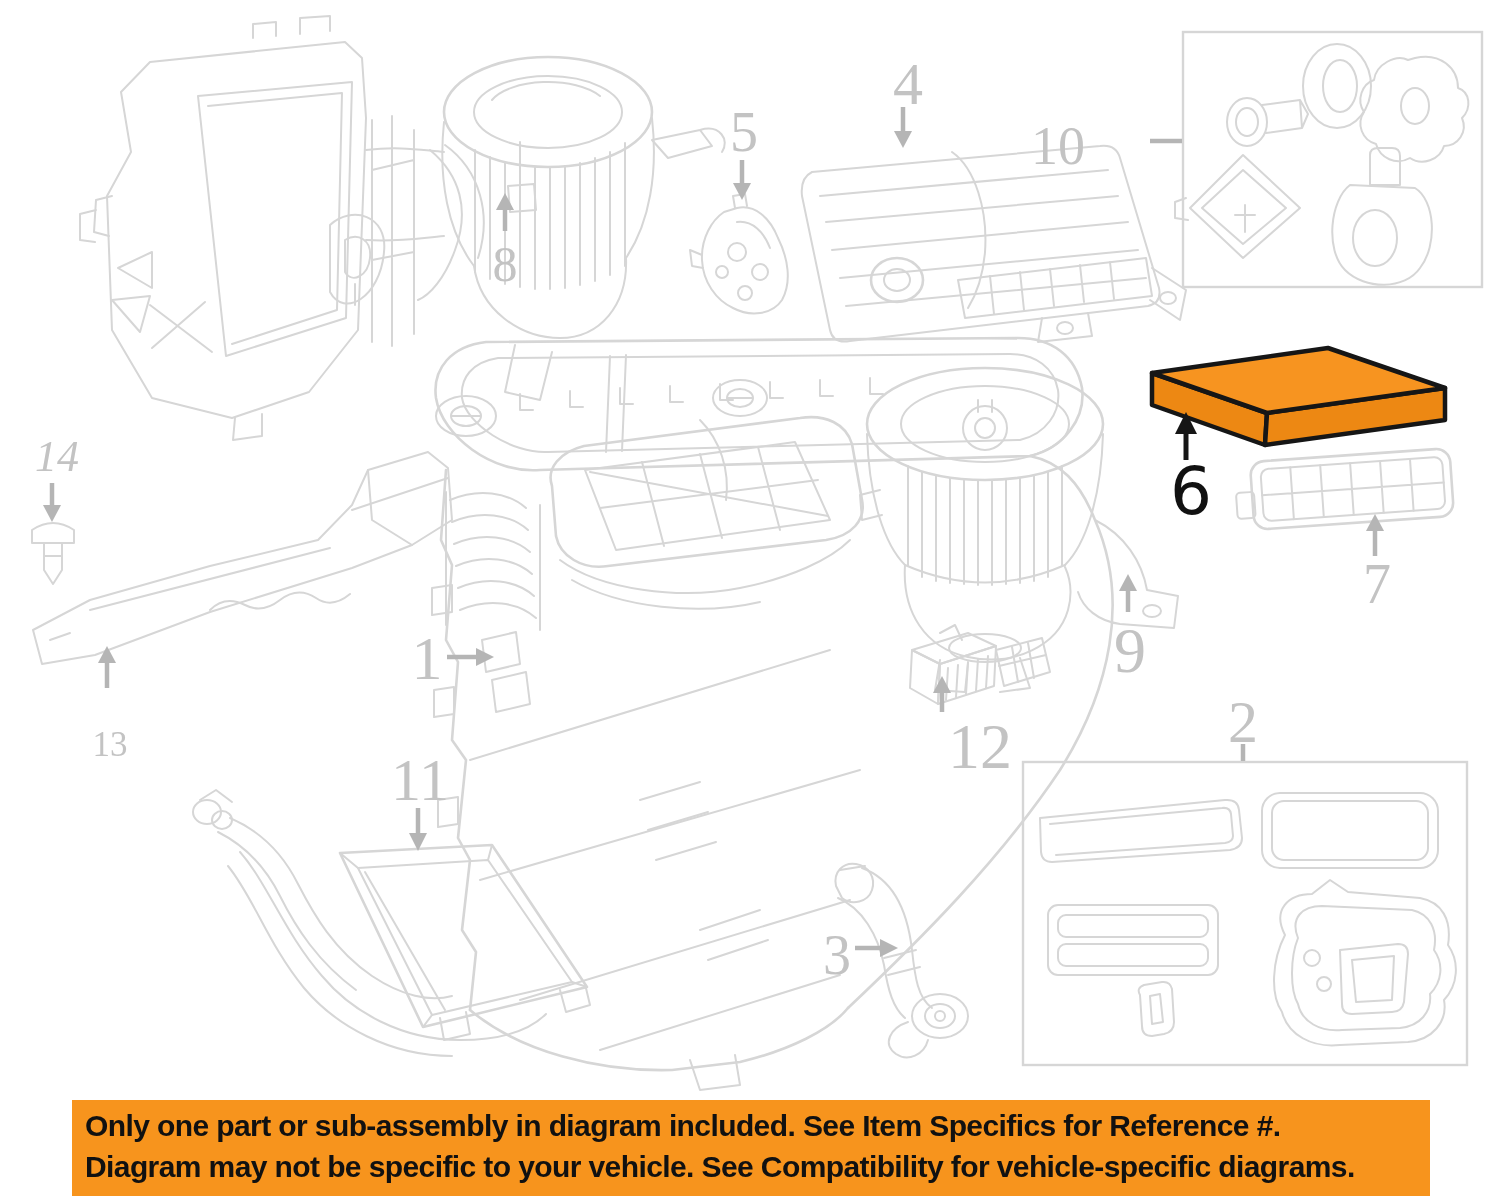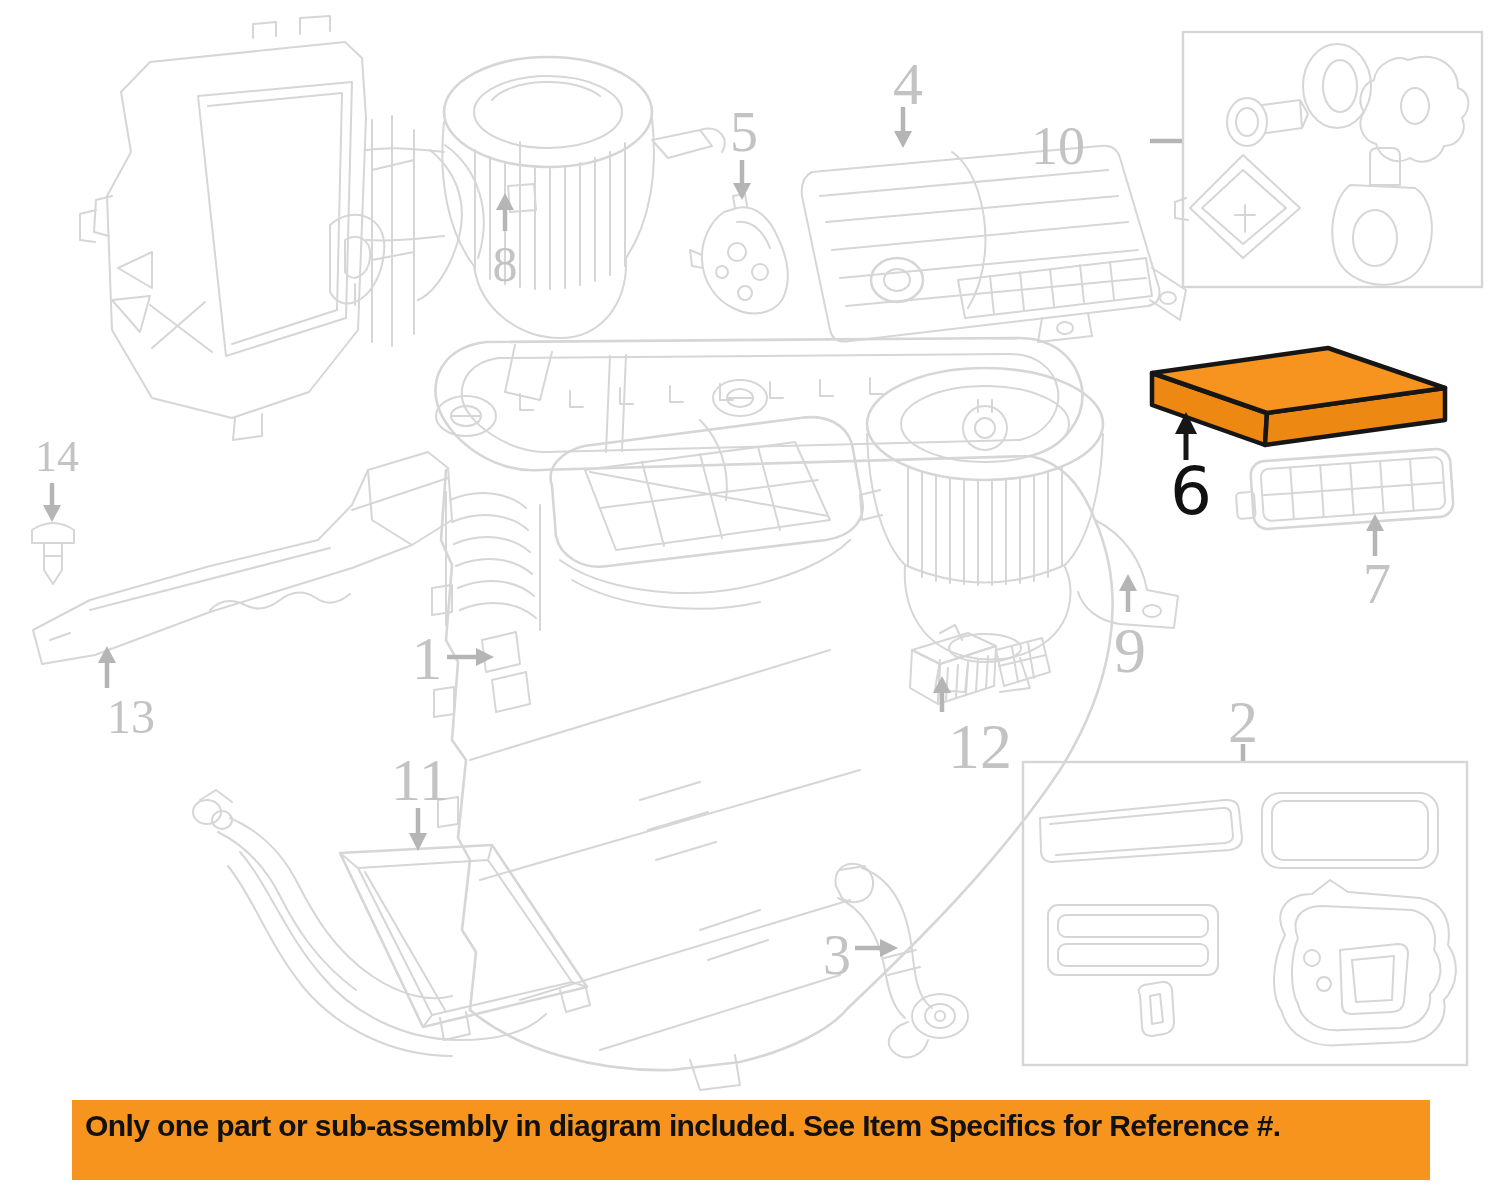--- a/index.html
+++ b/index.html
@@ -20,21 +20,21 @@
   .hl-side{fill:var(--hl-side,#ed8813);stroke:var(--hl-outline,#161616);stroke-width:4.5;stroke-linejoin:round;}
   .callout{
     position:absolute;transform:translate(-50%,-50%);
     font-family:"Liberation Serif",serif;color:var(--num,#c3c3c3);
     line-height:1;white-space:nowrap;user-select:none;
   }
   .callout.hl{
     font-family:"DejaVu Sans",sans-serif;color:var(--hl-label,#111111);
   }
   .banner{
-    position:absolute;left:72px;top:1100px;width:1358px;height:80px;
+    position:absolute;left:72px;top:1100px;width:1358px;height:97px;
     background:var(--banner-bg,#f7941d);color:var(--banner-fg,#111111);
     box-sizing:border-box;padding:5px 13px 0 13px;
     font-weight:bold;font-size:30px;line-height:41px;letter-spacing:-0.6px;
     font-family:"Liberation Sans",sans-serif;
   }
   .banner div{white-space:nowrap;}
 </style>
 </head>
 <body>
 
@@ -280,21 +280,22 @@
       <div class="callout" style="left: 837px; top: 955px; font-size: 56px;">3</div>
       <div class="callout" style="left: 908px; top: 84px; font-size: 60px;">4</div>
       <div class="callout" style="left: 744px; top: 132px; font-size: 56px;">5</div>
       <div class="callout hl" style="left: 1191px; top: 492px; font-size: 66px;">6</div>
       <div class="callout" style="left: 1377px; top: 584px; font-size: 56px;">7</div>
       <div class="callout" style="left: 505px; top: 264px; font-size: 50px;">8</div>
       <div class="callout" style="left: 1130px; top: 651px; font-size: 64px;">9</div>
       <div class="callout" style="left: 1058px; top: 146px; font-size: 54px;">10</div>
       <div class="callout" style="left: 420px; top: 780px; font-size: 60px; text-align: right;">11</div>
       <div class="callout" style="left: 940px; top: 747px; font-size: 64px; margin-left: 40px;">12</div>
-      <div class="callout" style="left: 110px; top: 717px; font-size: 48px; margin-left: 21px;">13</div>
-      <div class="callout" style="left: 57px; top: 457px; font-size: 44px;">14</div>
+      <div class="callout" style="left: 110px; top: 744px; font-size: 35px;">13</div>
+      <div class="callout" style="left: 57px; top: 457px; font-size: 44px; font-style: italic;">14</div>
     </div>
 
   <div class="banner">
     <div>Only one part or sub-assembly in diagram included. See Item Specifics for Reference #.</div>
+    <div>Diagram may not be specific to your vehicle. See Compatibility for vehicle-specific diagrams.</div>
   </div>
 
 </div>
 
 </body></html>

